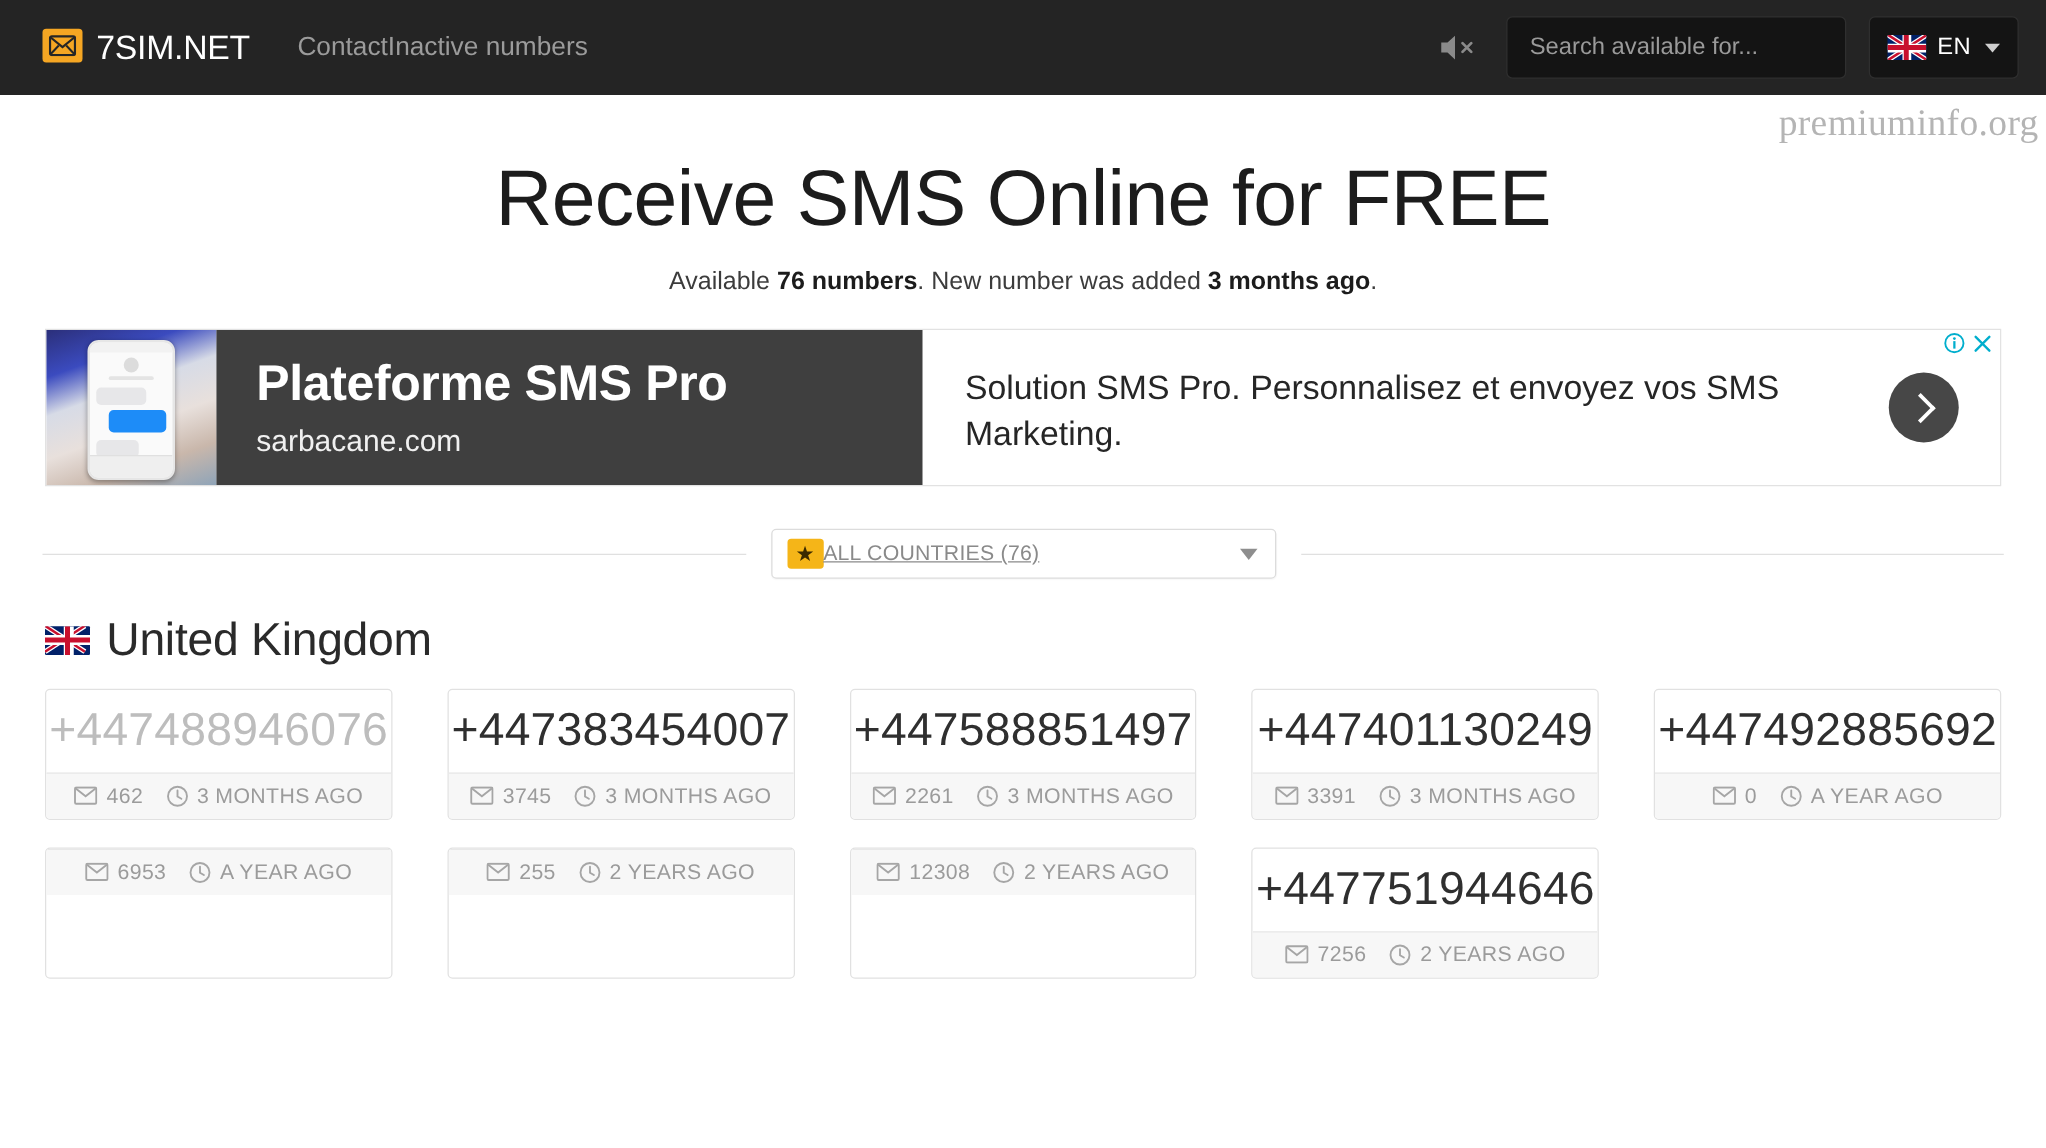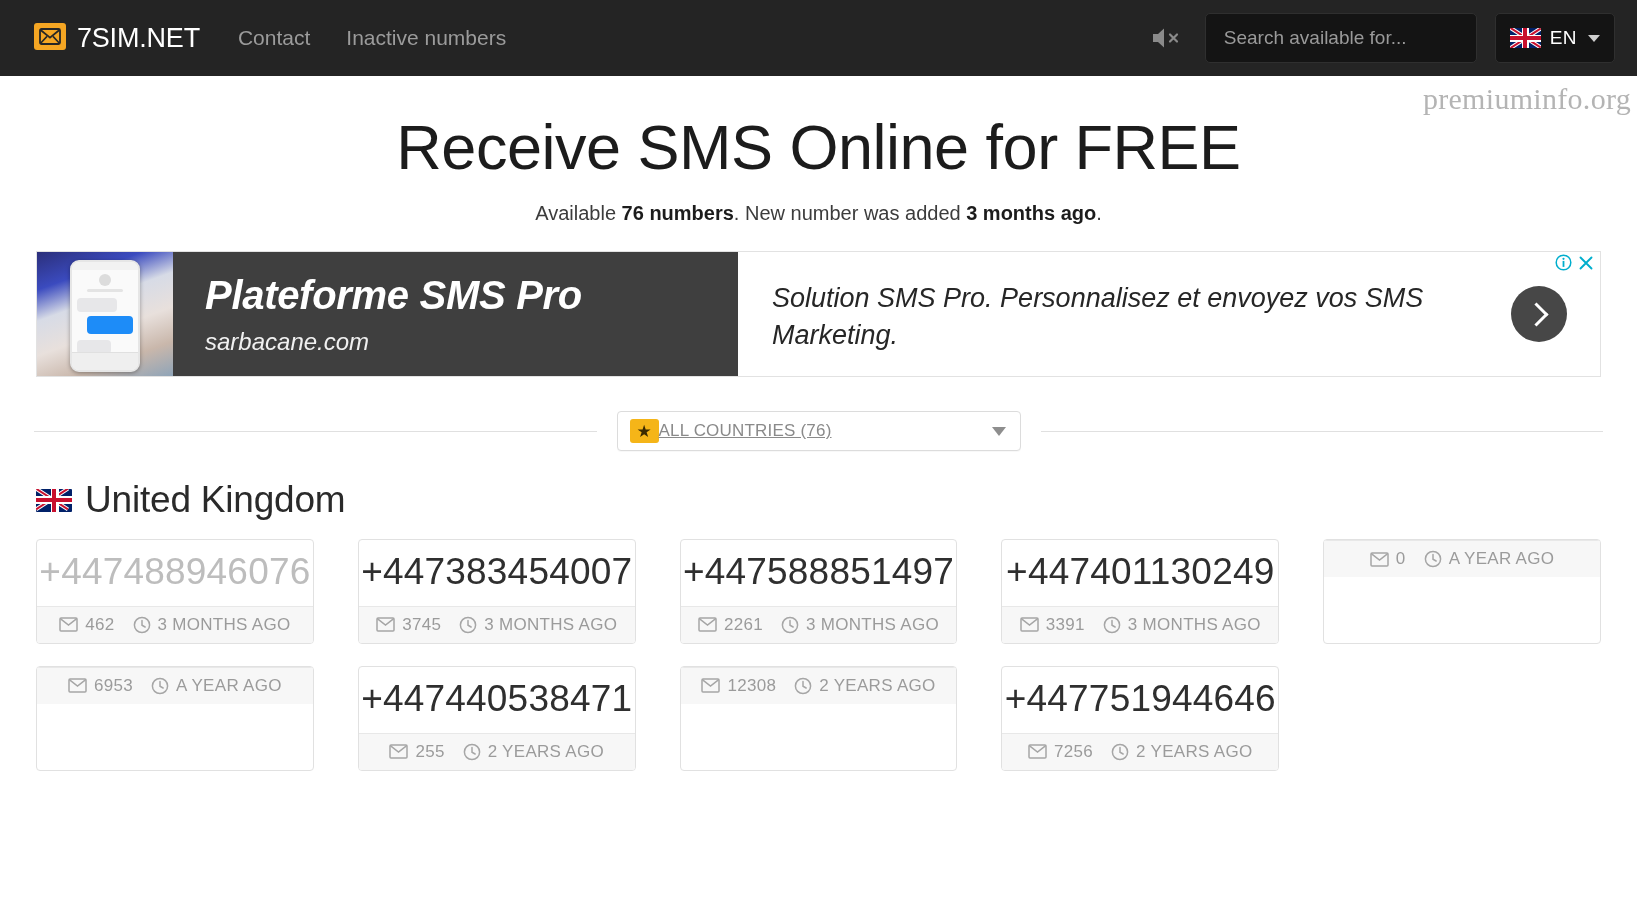--- a/index.html
+++ b/index.html
@@ -35,21 +35,21 @@
     flex: 0 0 auto;
   }
   .brand-icon svg { display: block; }
   .brand-text {
     color: #ffffff;
     font-size: 27px;
     letter-spacing: -0.2px;
     font-family: "Liberation Sans Narrow", "Liberation Sans", sans-serif;
     white-space: nowrap;
   }
-  .nav-links { display: flex; align-items: center; gap: 36px; }
+  .nav-links { display: flex; align-items: center; }
   .nav-link {
     color: #9b9b9b;
     font-size: 21px;
     text-decoration: none;
     white-space: nowrap;
   }
 
   .nav-right {
     margin-left: auto;
     display: flex;
@@ -120,21 +120,21 @@
   .flag-uk .cv { width: 7px; height: 20px; background: #ffffff; top: 0; left: 12px; }
   .flag-uk .chr { width: 31px; height: 4px; background: #C8102E; top: 8px; left: 0; }
   .flag-uk .cvr { width: 4px; height: 20px; background: #C8102E; top: 0; left: 13.5px; }
   .flag-uk.big { width: 36px; height: 23px; }
   .flag-uk.big .ch { width: 36px; height: 8px; top: 7.5px; }
   .flag-uk.big .cv { height: 23px; left: 14.5px; width: 8px; }
   .flag-uk.big .chr { width: 36px; top: 9.5px; }
   .flag-uk.big .cvr { height: 23px; left: 16px; }
 
   
-  .hero { position: relative; padding-top: 16px; }
+  .hero { position: relative; padding-top: 28px; }
   .watermark {
     position: absolute;
     right: 6px; top: 6px;
     color: #b4b4b4;
     font-family: "Liberation Serif", serif;
     font-size: 30px;
     letter-spacing: .3px;
   }
   .page-title {
     text-align: center;
@@ -156,21 +156,20 @@
 
   
   .ad-wrap {
     margin: 26px 36px 0 36px;
     position: relative;
     height: 126px;
     border: 1px solid #e2e2e2;
     background: #ffffff;
     display: flex;
     overflow: hidden;
-    font-style: italic;
   }
   .ad-thumb {
     width: 136px; height: 100%;
     flex: 0 0 136px;
     background: linear-gradient(160deg, #2b2f7a 0%, #3b4bbf 22%, #d7dbe6 40%, #e8e0dc 60%, #c9b7ab 80%, #8fa4b8 100%);
     position: relative;
     overflow: hidden;
   }
   .ad-phone {
     position: absolute;
@@ -541,20 +540,21 @@
         <span class="meta-chunk">
           <span class="meta-icon"><svg width="18" height="18" viewBox="0 0 18 18">
               <circle cx="9" cy="9" r="7.6" fill="none" stroke="#a6a6a6" stroke-width="1.5"></circle>
               <path d="M9 4.4 V9.2 L12.1 11" fill="none" stroke="#a6a6a6" stroke-width="1.5" stroke-linecap="round"></path>
             </svg></span>
           <span>3 MONTHS AGO</span>
         </span>
       </div>
     </a>
     <a class="num-card" href="#">
+      <div class="num-value">+447492885692</div>
       <div class="num-meta">
         <span class="meta-chunk">
           <span class="meta-icon"><svg width="19" height="15" viewBox="0 0 19 15">
               <rect x="1" y="1" width="17" height="13" rx="1" fill="none" stroke="#a6a6a6" stroke-width="1.5"></rect>
               <path d="M1.6 1.8 L9.5 8 L17.4 1.8" fill="none" stroke="#a6a6a6" stroke-width="1.5"></path>
             </svg></span>
           <span>0</span>
         </span>
         <span class="meta-chunk">
           <span class="meta-icon"><svg width="18" height="18" viewBox="0 0 18 18">
@@ -577,21 +577,20 @@
         <span class="meta-chunk">
           <span class="meta-icon"><svg width="18" height="18" viewBox="0 0 18 18">
               <circle cx="9" cy="9" r="7.6" fill="none" stroke="#a6a6a6" stroke-width="1.5"></circle>
               <path d="M9 4.4 V9.2 L12.1 11" fill="none" stroke="#a6a6a6" stroke-width="1.5" stroke-linecap="round"></path>
             </svg></span>
           <span>A YEAR AGO</span>
         </span>
       </div>
     </a>
     <a class="num-card" href="#">
-      <div class="num-value">+447440538471</div>
       <div class="num-meta">
         <span class="meta-chunk">
           <span class="meta-icon"><svg width="19" height="15" viewBox="0 0 19 15">
               <rect x="1" y="1" width="17" height="13" rx="1" fill="none" stroke="#a6a6a6" stroke-width="1.5"></rect>
               <path d="M1.6 1.8 L9.5 8 L17.4 1.8" fill="none" stroke="#a6a6a6" stroke-width="1.5"></path>
             </svg></span>
           <span>255</span>
         </span>
         <span class="meta-chunk">
           <span class="meta-icon"><svg width="18" height="18" viewBox="0 0 18 18">

